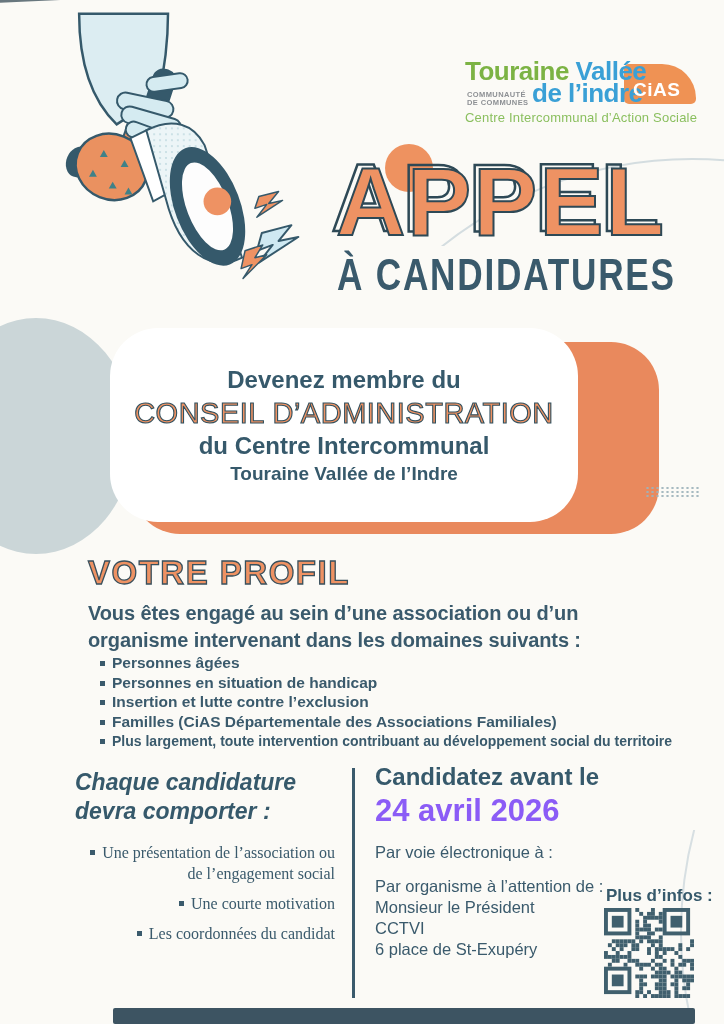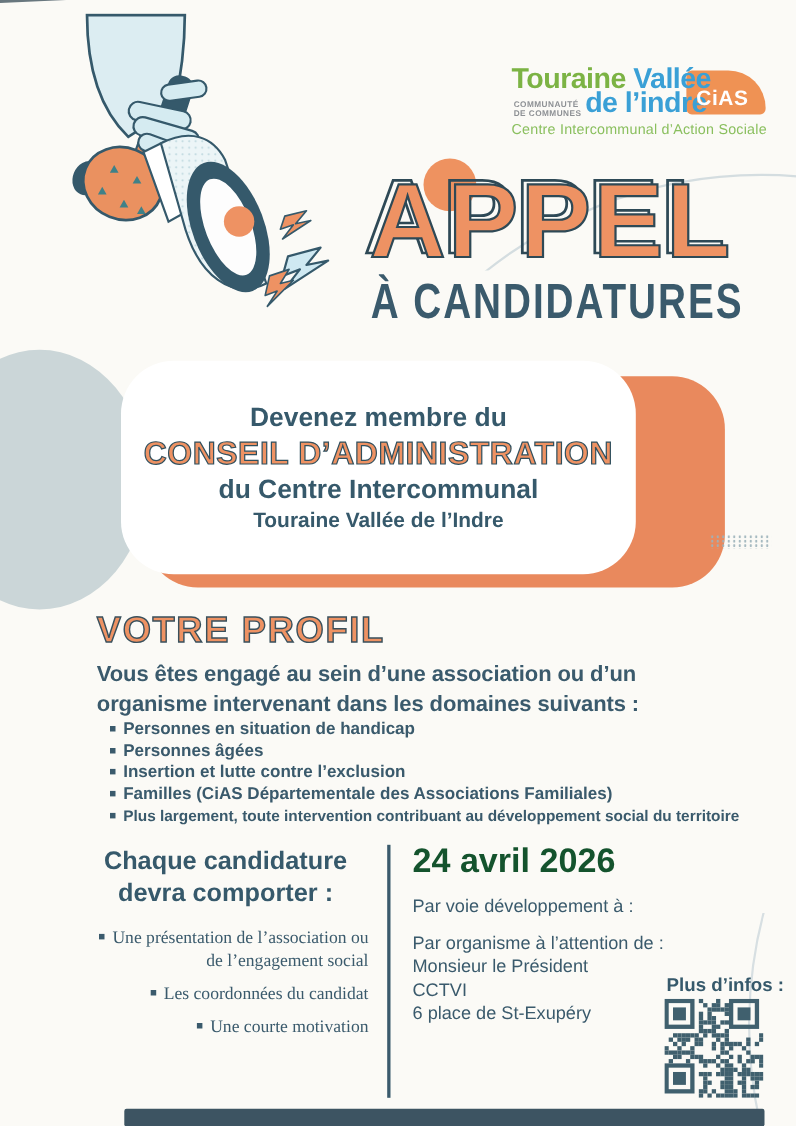--- a/index.html
+++ b/index.html
@@ -49,46 +49,46 @@
               letter-spacing:2px;white-space:nowrap;transform:scale(.88,1.12);
               transform-origin:left top;z-index:2;}
 
   
   .card-orange{left:132px;top:342px;width:527px;height:192px;border-radius:48px;
               background:#e9895d;z-index:2;}
   .card-white{left:110px;top:328px;width:468px;height:192px;border-radius:48px;
               background:#ffffff;z-index:3;display:flex;flex-direction:column;
               align-items:center;justify-content:center;text-align:center;padding-top:2px;}
   .card-l1,.card-l3,.card-l4{font-size:24px;font-weight:bold;color:#36596b;line-height:30px;}
-  .card-l2{font-size:29px;font-weight:700;color:#ee9263;-webkit-text-stroke:1.1px #31505e;
+  .card-l2{font-size:29px;font-weight:400;color:#ee9263;-webkit-text-stroke:1.1px #31505e;
               letter-spacing:.5px;line-height:36px;}
   .card-l5{font-size:19px;font-weight:bold;color:#36596b;line-height:26px;}
 
   
   .profile-title{left:88px;top:554px;font-size:33px;font-weight:800;color:#ee9263;
               -webkit-text-stroke:1.3px #39505c;letter-spacing:1.5px;z-index:2;}
   .profile-intro{left:88px;top:600px;width:590px;font-size:20px;font-weight:bold;
               color:#3a5a6c;line-height:27px;z-index:2;letter-spacing:-0.1px;}
   .profile-list{left:100px;top:655px;z-index:2;}
   .blt{font-size:15.5px;font-weight:600;color:#3a5a6c;line-height:16.5px;margin-bottom:3px;}
   .blt::before{content:"";display:inline-block;width:5px;height:5px;background:#3a5a6c;
               margin-right:7px;vertical-align:2px;}
   .blt.small{font-size:14px;}
 
   
   .divider{left:352px;top:768px;width:3px;height:230px;background:#3a5a6c;z-index:2;}
   .left-col{left:75px;top:768px;width:260px;z-index:2;}
-  .left-title{font-size:23px;font-weight:bold;color:#36596b;text-align:center;line-height:29px;}
+  .left-title{font-size:23px;font-weight:bold;color:#36596b;text-align:left;line-height:29px;font-style:italic;}
   .left-list{margin-top:16px;text-align:right;}
   .lblt{font-size:16px;font-weight:500;color:#3a5a6c;line-height:21px;margin-bottom:9px;font-family:Liberation Serif, serif;}
   .lblt::before{content:"";display:inline-block;width:5px;height:5px;background:#3a5a6c;
               margin-right:7px;vertical-align:3px;}
   .right-col{left:375px;top:763px;width:240px;z-index:2;}
   .right-title{font-size:24px;font-weight:bold;color:#36596b;line-height:28px;}
-  .deadline{font-size:31px;font-weight:800;color:#14532d;line-height:36px;margin-top:2px;}
+  .deadline{font-size:31px;font-weight:800;color:#8b5cf6;line-height:36px;margin-top:2px;}
   .r-label{font-size:16.5px;color:#3a5a6c;margin-top:13px;line-height:21px;}
   .r-email{font-size:16.5px;color:#3a5a6c;border-bottom:1.5px solid #3a5a6c;
               display:inline-block;line-height:20px;}
   .r-addr{font-size:16.5px;color:#3a5a6c;line-height:21px;}
   .more-info{left:606px;top:886px;font-size:17px;font-weight:800;color:#36596b;z-index:2;}
   .qr{left:604px;top:908px;width:90px;height:90px;z-index:2;}
   .illus{left:10px;top:12px;z-index:1;}
 </style>
 </head>
 <body>
@@ -170,41 +170,42 @@
 <div class="abs card-white">
   <div class="card-l1">Devenez membre du</div>
   <div class="card-l2">CONSEIL D’ADMINISTRATION</div>
   <div class="card-l3">du Centre Intercommunal</div>
   <div class="card-l5">Touraine Vallée de l’Indre</div>
 </div>
 
 <div class="abs profile-title">VOTRE PROFIL</div>
 <div class="abs profile-intro">Vous êtes engagé au sein d’une association ou d’un organisme intervenant dans les domaines suivants :</div>
 <div class="abs profile-list">
+  <div class="blt">Personnes âgées</div>
   <div class="blt">Personnes en situation de handicap</div>
-  <div class="blt">Personnes âgées</div>
   <div class="blt">Insertion et lutte contre l’exclusion</div>
   <div class="blt">Familles (CiAS Départementale des Associations Familiales)</div>
   <div class="blt small">Plus largement, toute intervention contribuant au développement social du territoire</div>
 </div>
 
 <div class="abs divider"></div>
 
 <div class="abs left-col">
   <div class="left-title">Chaque candidature devra comporter :</div>
   <div class="left-list">
     <div class="lblt">Une présentation de l’association ou de l’engagement social</div>
+    <div class="lblt">Une courte motivation</div>
     <div class="lblt">Les coordonnées du candidat</div>
-    <div class="lblt">Une courte motivation</div>
   </div>
 </div>
 
 <div class="abs right-col">
+  <div class="right-title">Candidatez avant le</div>
   <div class="deadline">24 avril 2026</div>
-  <div class="r-label">Par voie développement à :</div>
+  <div class="r-label">Par voie électronique à :</div>
   <div class="r-label">Par organisme à l’attention de :</div>
   <div class="r-addr">Monsieur le Président</div>
   <div class="r-addr">CCTVI</div>
   <div class="r-addr">6 place de St-Exupéry</div>
 </div>
 
 <div class="abs more-info">Plus d’infos :</div>
 <svg class="abs qr" viewBox="0 0 92 92">
     <g fill="#40606e">
       <rect x="32" y="0" width="4" height="4"></rect>

